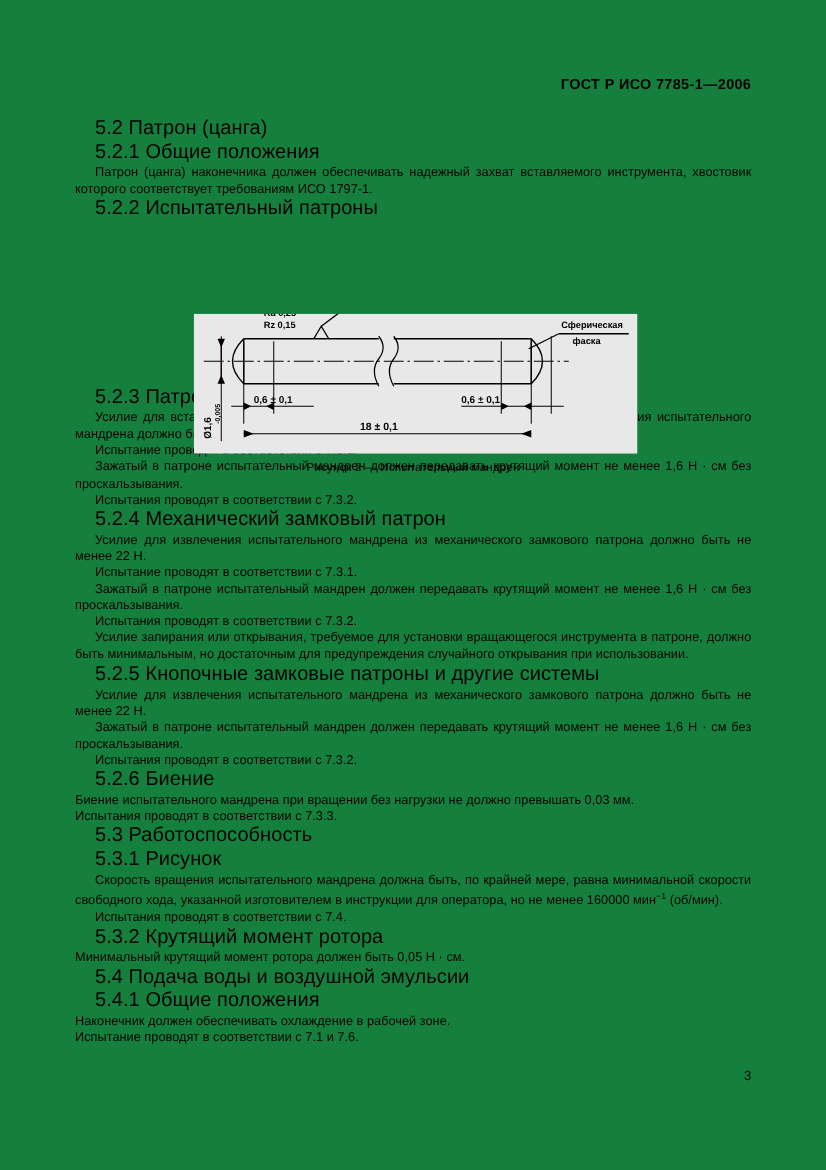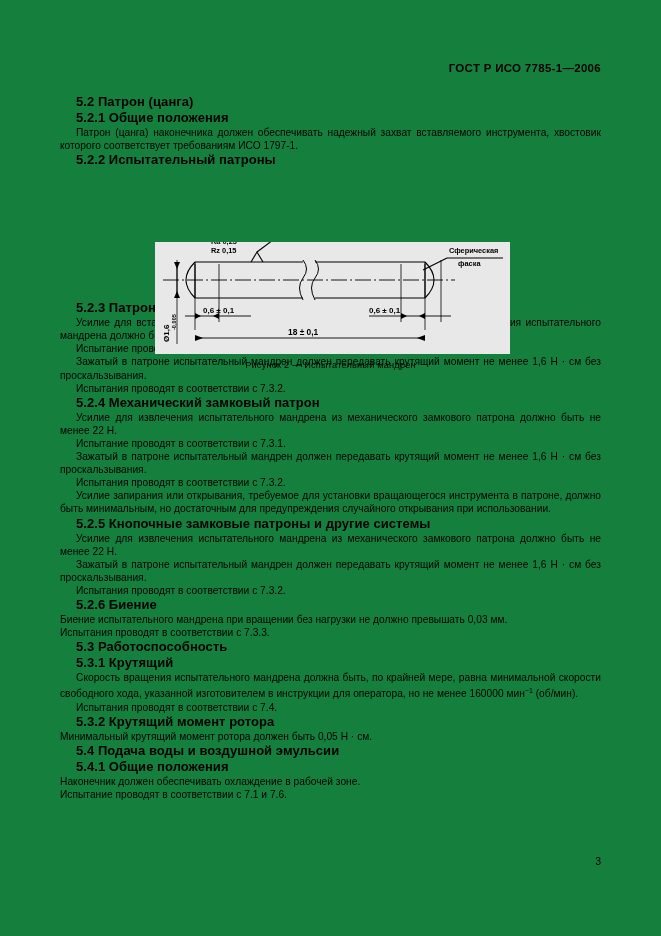--- a/index.html
+++ b/index.html
@@ -38,22 +38,22 @@
 
   
   .content {
     position: absolute;
     left: 60px;
     top: 94px;
     width: 541px;
   }
 
   .h-sec {
-    font-size: 13px;
-    font-weight: bold;
+    font-size: 16px;
+    font-weight: normal;
     margin: 0 0 1px 0;
     padding-left: 16px;
     letter-spacing: 0.05px;
   }
 
   .para {
     font-size: 10.2px;
     line-height: 13.1px;
     margin: 0;
     text-align: justify;
@@ -212,21 +212,21 @@
     <div class="h-sec">5.2.5  Кнопочные замковые патроны и другие системы</div>
     <p class="para">Усилие для извлечения испытательного мандрена из механического замкового патрона должно быть не менее 22 Н.</p>
     <p class="para">Зажатый в патроне испытательный мандрен должен передавать крутящий момент не менее 1,6 Н · см без проскальзывания.</p>
     <p class="para single">Испытания проводят в соответствии с 7.3.2.</p>
 
     <div class="h-sec">5.2.6  Биение</div>
     <p class="para noind single">Биение испытательного мандрена при вращении без нагрузки не должно превышать 0,03 мм.</p>
     <p class="para noind single">Испытания проводят в соответствии с 7.3.3.</p>
 
     <div class="h-sec">5.3  Работоспособность</div>
-    <div class="h-sec">5.3.1  Крутящий</div>
+    <div class="h-sec">5.3.1  Рисунок</div>
     <p class="para"><span>Скорость вращения испытательного мандрена должна быть, по крайней мере, равна минимальной скорости свободного хода, указанной изготовителем в инструкции для оператора, но не менее 160000 мин</span><sup>−1</sup><span> (об/мин).</span></p>
     <p class="para single">Испытания проводят в соответствии с 7.4.</p>
 
     <div class="h-sec">5.3.2  Крутящий момент ротора</div>
     <p class="para noind single">Минимальный крутящий момент ротора должен быть 0,05 Н · см.</p>
 
     <div class="h-sec">5.4  Подача воды и воздушной эмульсии</div>
     <div class="h-sec">5.4.1  Общие положения</div>
     <p class="para noind single">Наконечник должен обеспечивать охлаждение в рабочей зоне.</p>
     <p class="para noind single">Испытание проводят в соответствии с 7.1 и 7.6.</p>

